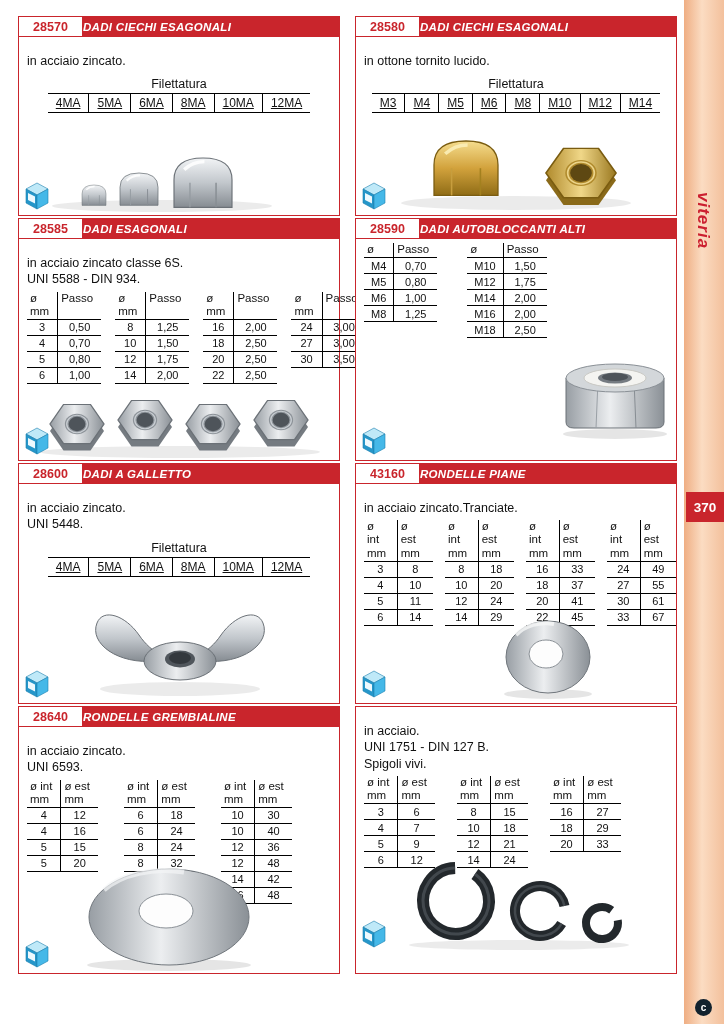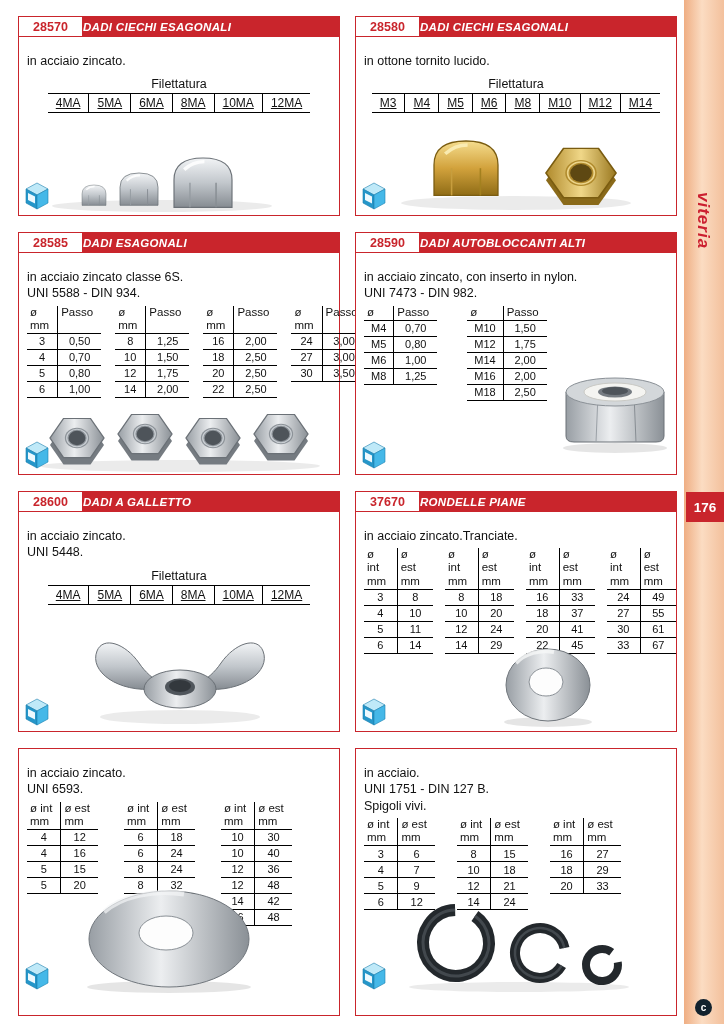--- a/index.html
+++ b/index.html
@@ -1,20 +1,20 @@
 <!DOCTYPE html>
 <html><head>
 <meta charset="utf-8">
 <style>
   html,body{margin:0;padding:0;background:#fff;}
   .page{position:relative;width:724px;height:1024px;background:#ffffff;overflow:hidden;
         font-family:"Liberation Sans", sans-serif;color:#111;}
   .grid{position:absolute;top:16px;left:18px;display:grid;
         grid-template-columns:322px 322px;grid-template-rows:200px 243px 241px 268px;
-        gap:16px 15px;}
+        gap:2px 15px;}
   .sec{border:1px solid #c9252c;background:#fff;position:relative;box-sizing:border-box;}
   .sec-header{display:flex;height:20px;background:#c9252c;}
   .code{width:64px;background:#fff;color:#c9252c;font-weight:bold;font-size:12.5px;
         display:flex;align-items:center;justify-content:center;border-right:1px solid #c9252c;
         border-bottom:1px solid #c9252c;box-sizing:border-box;}
   .title{flex:1;color:#fff;font-weight:bold;font-style:italic;font-size:11.5px;
         letter-spacing:.3px;display:flex;align-items:center;}
   .sec-body{position:relative;height:calc(100% - 20px);font-size:12.5px;}
   .desc{padding:16px 0 0 8px;line-height:1.3;}
 
@@ -316,24 +316,20 @@
           </svg>
       </div>
     </div>
 
     <div class="sec g28590">
       <div class="sec-header">
         <div class="code">28590</div>
         <div class="title">DADI AUTOBLOCCANTI ALTI</div>
       </div>
       <div class="sec-body">
-        <div class="desc">
-          <div>in acciaio zincato, con inserto in nylon.</div>
-          <div>UNI 7473 - DIN 982.</div>
-        </div>
         <div class="tablewrap pairswrap">
             <table class="ptab">
               <tbody>
                 <tr>
                   <th class="c1">ø</th>
                   <th>Passo</th>
                 </tr>
                 <tr>
                   <td class="c1">M4</td>
                   <td>0,70</td>
@@ -433,21 +429,21 @@
           <ellipse cx="115" cy="63" rx="11" ry="6" fill="#33383d"></ellipse>
         </svg>
         <svg class="pkg" width="24" height="28" viewBox="0 0 24 28">
             <use href="#pkgbox"></use>
           </svg>
       </div>
     </div>
 
     <div class="sec g28630">
       <div class="sec-header">
-        <div class="code">37670</div>
+        <div class="code">43160</div>
         <div class="title">RONDELLE PIANE</div>
       </div>
       <div class="sec-body">
         <div class="desc">
           <div>in acciaio zincato.Tranciate.</div>
         </div>
         <div class="tablewrap pairswrap">
             <table class="ptab">
               <tbody>
                 <tr>
@@ -551,20 +547,24 @@
           <ellipse cx="50" cy="37" rx="17" ry="14" fill="#fdfdfd" stroke="#8a9096"></ellipse>
           <path d="M20,18 A38,32 0 0 1 58,7" stroke="#f6f7f8" stroke-width="4" fill="none" opacity=".8"></path>
         </svg>
         <svg class="pkg" width="24" height="28" viewBox="0 0 24 28">
             <use href="#pkgbox"></use>
           </svg>
       </div>
     </div>
 
     <div class="sec g28640">
+      <div class="sec-header">
+        <div class="code">28640</div>
+        <div class="title">RONDELLE GREMBIALINE</div>
+      </div>
       <div class="sec-body">
         <div class="desc">
           <div>in acciaio zincato.</div>
           <div>UNI 6593.</div>
         </div>
         <div class="tablewrap pairswrap">
             <table class="ptab">
               <tbody>
                 <tr>
                   <th class="c1">ø int<br>mm</th>
@@ -748,15 +748,15 @@
             <use href="#pkgbox"></use>
           </svg>
       </div>
     </div>
 
   </div>
 
   <div class="sidebar">
     <div class="viteria">viteria</div>
   </div>
-  <div class="pagenum">176</div>
+  <div class="pagenum">370</div>
   <div class="logo">c</div>
 </div>
 
 </body></html>

